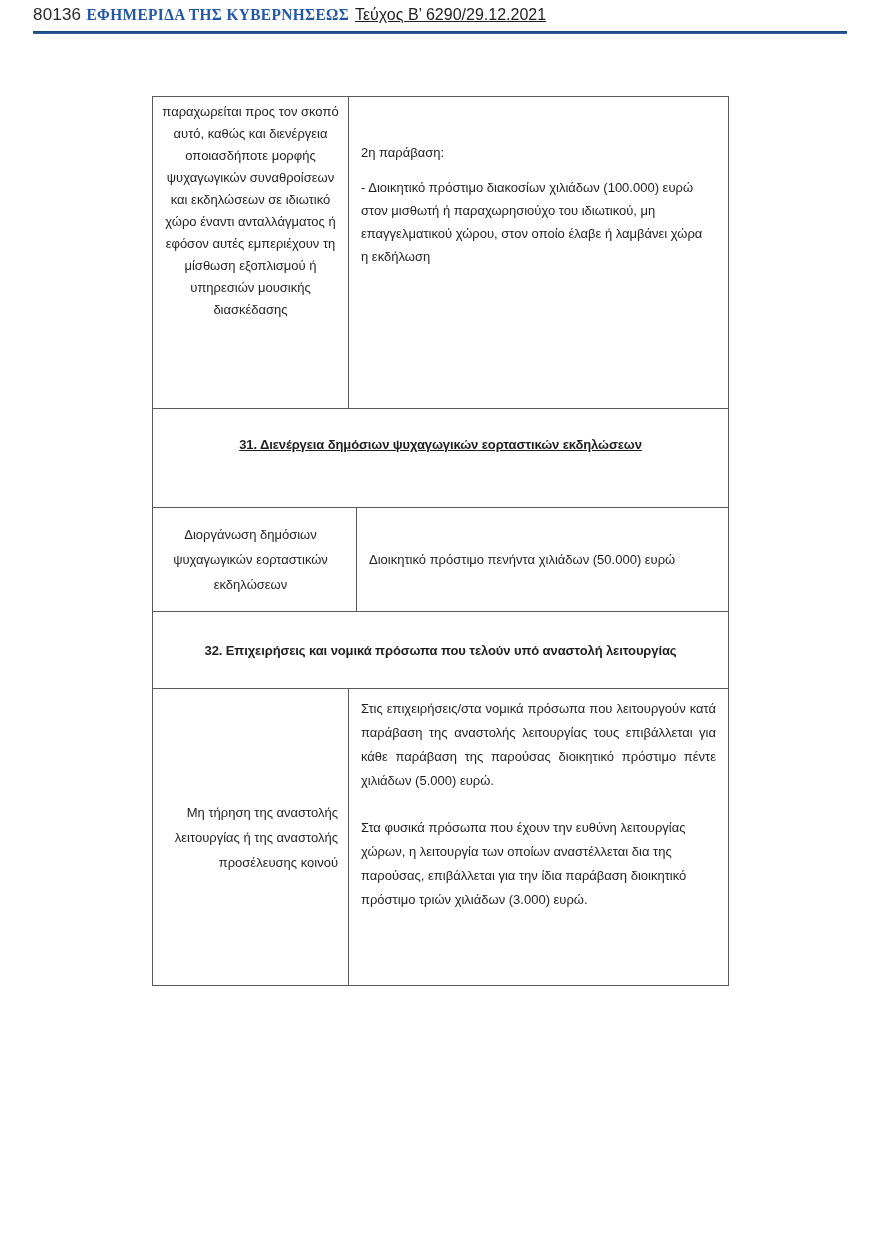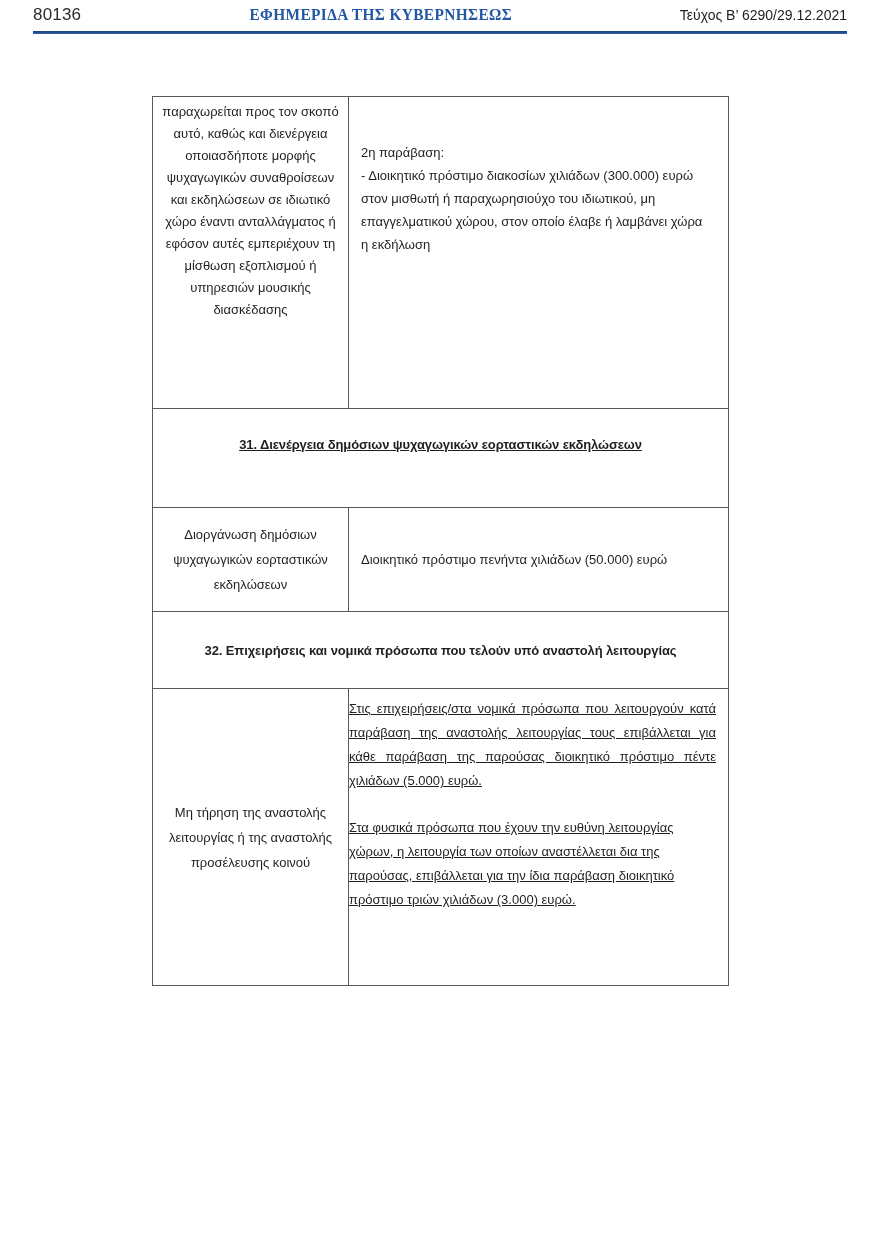--- a/index.html
+++ b/index.html
@@ -11,40 +11,40 @@
     font-family: "Liberation Sans", "DejaVu Sans", sans-serif;
     color: #1f1f1f;
     position: relative;
   }
   .page { width: 880px; height: 1245px; background: #ffffff; overflow: hidden; }
 
   
   .header {
     display: flex;
     align-items: baseline;
-    justify-content: space-between;
     padding: 5px 33px 0 33px;
     height: 28px;
   }
   .page-number {
     font-size: 17px;
     color: #2b2b2b;
     letter-spacing: 0.2px;
   }
   .gazette-title {
     font-family: "Liberation Serif", "DejaVu Serif", serif;
     font-weight: bold;
     font-size: 16px;
     color: #2257a4;
     letter-spacing: 0.4px;
     transform: scaleX(0.96);
   }
   .issue-info {
-    font-size: 14px;
+    font-size: 16px;
     color: #1f1f1f;
+    text-decoration: underline;
   }
   .header-rule {
     margin: 3px 33px 0 33px;
     height: 3px;
     background: linear-gradient(#17406f, #2d61ab);
   }
 
   
   .penalties-table {
     margin: 62px 0 0 152px;
@@ -59,50 +59,50 @@
   .cell.right { border-left: 1px solid #5a5a5a; }
 
   
   .row-1 { height: 311px; }
   .row-1 .cell.left {
     padding: 4px 8px;
     text-align: center;
     line-height: 22px;
   }
   .row-1 .cell.right { padding: 44px 16px 0 12px; line-height: 23px; }
-  .row-1 .penalty-heading { }
+  .row-1 .penalty-heading { margin-bottom: 12px; }
 
   
   .section-row {
     display: block;
     text-align: center;
     font-weight: bold;
     letter-spacing: -0.1px;
   }
   .row-31 { height: 99px; padding-top: 28px; text-decoration: underline; }
   .row-32 { height: 77px; display: flex; align-items: center; justify-content: center; padding: 14px 4px; }
 
   
-  .row-3 { height: 104px; }
+  .row-3 { height: 104px; gap: 8px; }
   .row-3 .cell.left {
     display: flex; align-items: center; justify-content: center;
     text-align: center; line-height: 25px; padding: 2px 14px;
   }
   .row-3 .cell.right {
     display: flex; align-items: center;
     padding: 0 34px 0 12px; line-height: 24px; text-align: right;
   }
 
   
   .row-5 { height: 297px; }
   .row-5 .cell.left {
     display: flex; align-items: center; justify-content: center;
-    text-align: center; line-height: 25px; padding: 2px 10px;
+    text-align: right; line-height: 25px; padding: 2px 10px;
   }
-  .row-5 .cell.right { padding: 8px 12px 0 0; line-height: 24px; text-decoration: underline; }
+  .row-5 .cell.right { padding: 8px 12px 0 12px; line-height: 24px; }
   .row-5 .para-1 { text-align: justify; margin-bottom: 23px; }
   .row-5 .para-2 { max-width: 340px; }
 </style>
 </head>
 <body>
 
 <div class="page">
 
   <header class="header">
     <span class="page-number">80136</span>
@@ -110,21 +110,21 @@
     <span class="issue-info">Τεύχος Β’ 6290/29.12.2021</span>
   </header>
   <div class="header-rule"></div>
 
   <main class="penalties-table">
 
     <section class="t-row row-1">
       <div class="cell left">παραχωρείται προς τον σκοπό αυτό, καθώς και διενέργεια οποιασδήποτε μορφής ψυχαγωγικών συναθροίσεων και εκδηλώσεων σε ιδιωτικό χώρο έναντι ανταλλάγματος ή εφόσον αυτές εμπεριέχουν τη μίσθωση εξοπλισμού ή υπηρεσιών μουσικής διασκέδασης</div>
       <div class="cell right">
         <p class="penalty-heading">2η παράβαση:</p>
-        <p class="penalty-body">- Διοικητικό πρόστιμο διακοσίων χιλιάδων (300.000) ευρώ στον μισθωτή ή παραχωρησιούχο του ιδιωτικού, μη επαγγελματικού χώρου, στον οποίο έλαβε ή λαμβάνει χώρα η εκδήλωση</p>
+        <p class="penalty-body">- Διοικητικό πρόστιμο διακοσίων χιλιάδων (100.000) ευρώ στον μισθωτή ή παραχωρησιούχο του ιδιωτικού, μη επαγγελματικού χώρου, στον οποίο έλαβε ή λαμβάνει χώρα η εκδήλωση</p>
       </div>
     </section>
 
     <section class="t-row section-row row-31">
       <div>31. Διενέργεια δημόσιων ψυχαγωγικών εορταστικών εκδηλώσεων</div>
     </section>
 
     <section class="t-row row-3">
       <div class="cell left">Διοργάνωση δημόσιων ψυχαγωγικών εορταστικών εκδηλώσεων</div>
       <div class="cell right">

